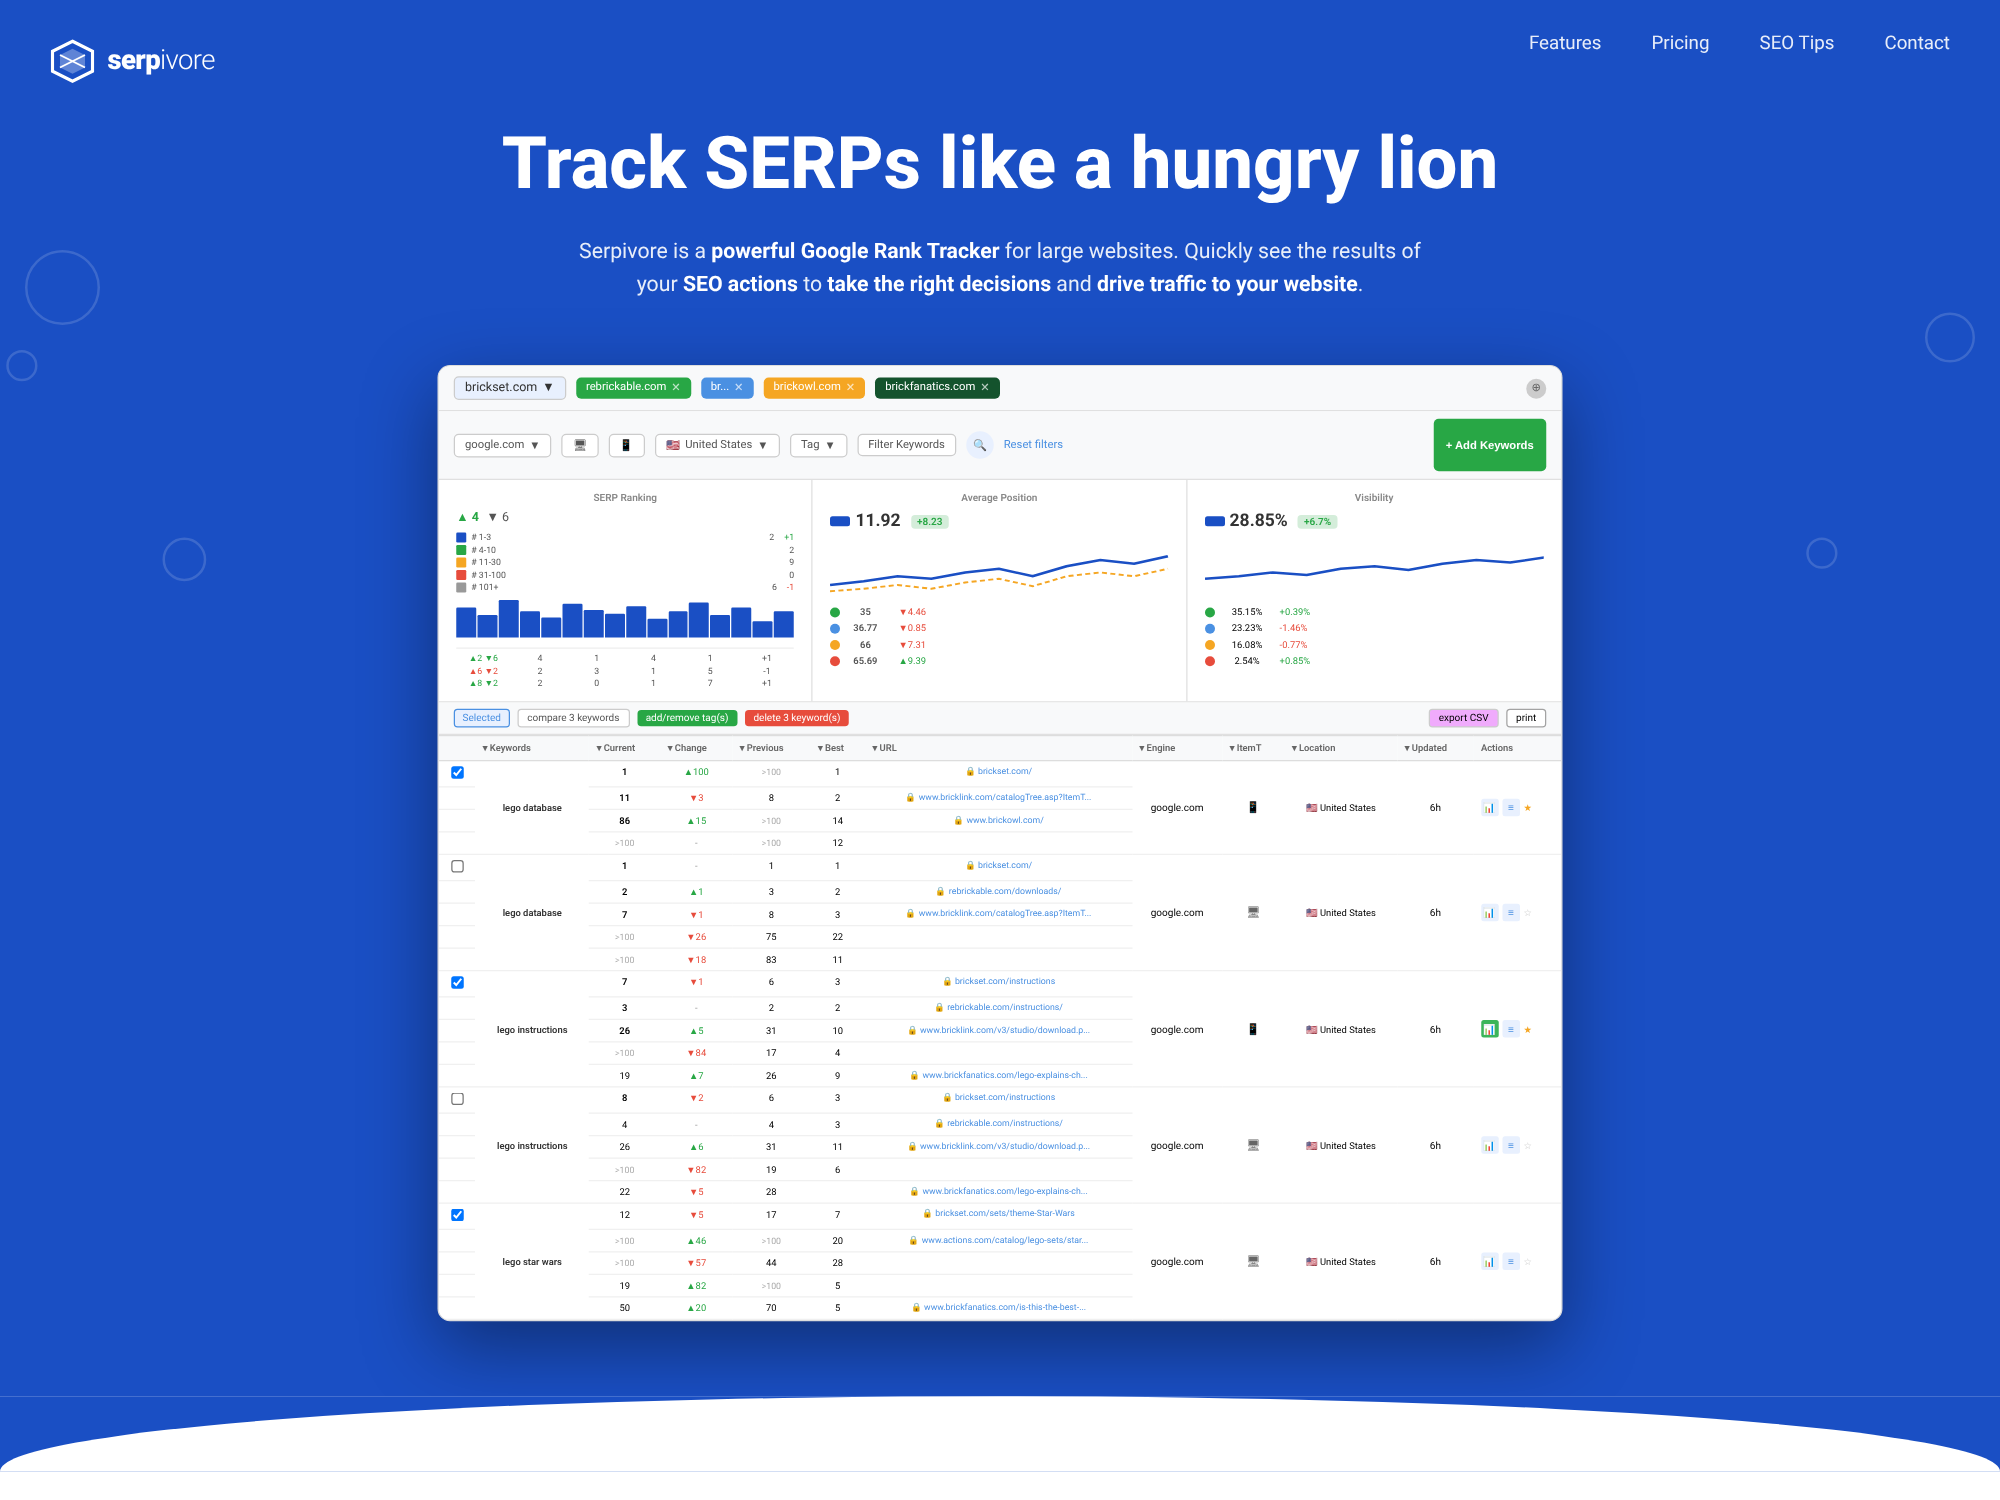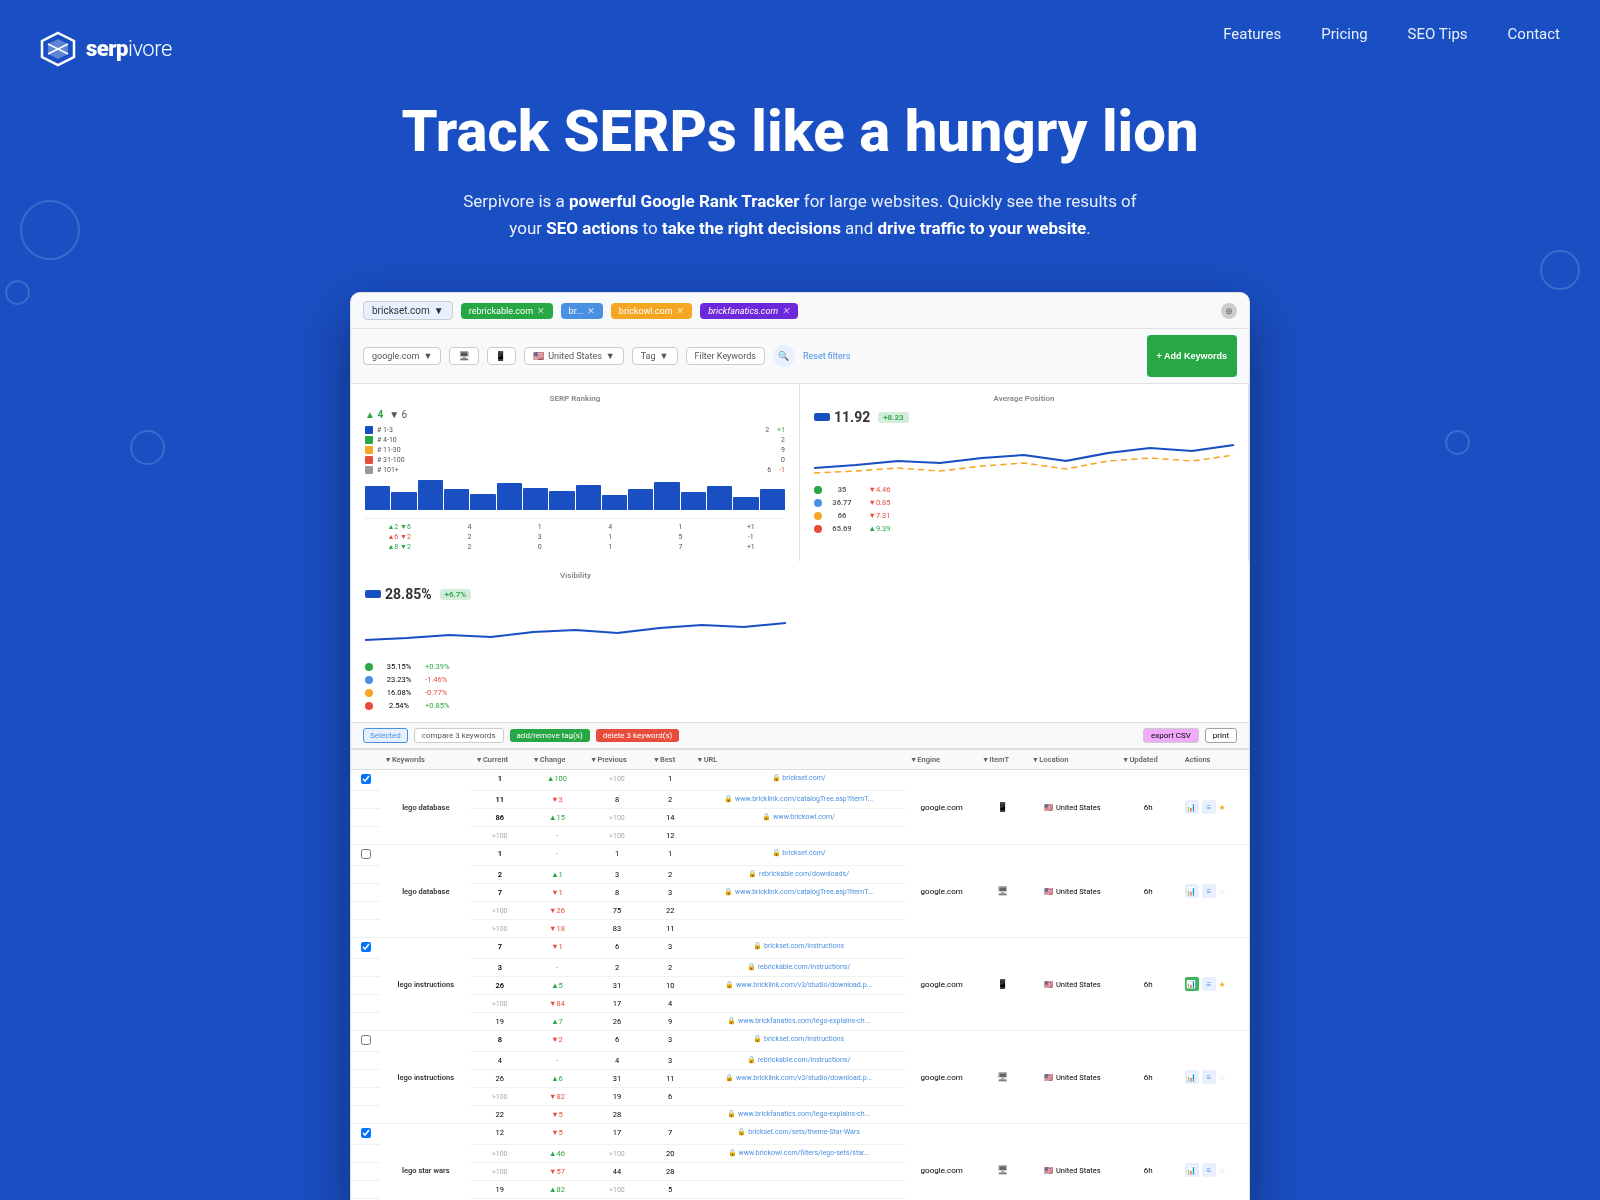--- a/index.html
+++ b/index.html
@@ -78,21 +78,21 @@
       border-radius: 4px;
       padding: 3px 8px;
       font-size: 9px;
       display: flex; align-items: flex-start; gap: 4px;
       color: #fff;
     }
     .db-tab .x { cursor: pointer; opacity: 0.7; }
     .db-tab-green { background: #28a745; }
     .db-tab-blue { background: #4a90e2; }
     .db-tab-orange { background: #f5a623; }
-    .db-tab-red { background: #6d28d9; font-style: italic; }
+    .db-tab-red { background: #14532d; }
     .db-spacer { flex: 1; }
     .db-close-btn { width: 16px; height: 16px; border-radius: 50%; background: #ccc; display: flex; align-items: center; justify-content: center; font-size: 9px; color: #666; }
 
     .db-toolbar {
       background: #f8f9fa;
       border-bottom: 1px solid #e0e0e0;
       padding: 6px 12px;
       display: flex;
       align-items: center;
       gap: 8px;
@@ -122,21 +122,21 @@
       border-radius: 50%;
       display: flex; align-items: center; justify-content: center;
       font-size: 9px; color: #4a90e2;
     }
     .db-reset-btn {
       border: none; background: none; color: #4a90e2; font-size: 9px; cursor: pointer;
     }
 
     .db-stats-row {
       display: grid;
-      grid-template-columns: 1fr 1fr;
+      grid-template-columns: 1fr 1fr 1fr;
       border-bottom: 1px solid #e0e0e0;
     }
     .db-stat-panel {
       padding: 10px 14px;
       border-right: 1px solid #e0e0e0;
     }
     .db-stat-panel:last-child { border-right: none; }
     .db-stat-title { font-size: 8px; color: #888; margin-bottom: 6px; font-weight: 600; }
     .db-stat-value { font-size: 14px; font-weight: 700; color: #333; }
     .db-stat-badge {
@@ -777,21 +777,21 @@
                 </div>
               </td>
             </tr>
             <tr>
               <td></td>
               <td><span class="db-large">&gt;100</span></td>
               <td><span class="pos-up">▲46</span></td>
               <td><span class="db-large">&gt;100</span></td>
               <td><span>20</span></td>
               <td>
-                  <a class="db-url-link">🔒 www.brickowl.com/filters/lego-sets/star...</a>
+                  <a class="db-url-link">🔒 www.actions.com/catalog/lego-sets/star...</a>
                 </td>
             </tr>
             <tr>
               <td></td>
               <td><span class="db-large">&gt;100</span></td>
               <td><span class="pos-down">▼57</span></td>
               <td><span>44</span></td>
               <td><span>28</span></td>
               <td></td>
             </tr>

